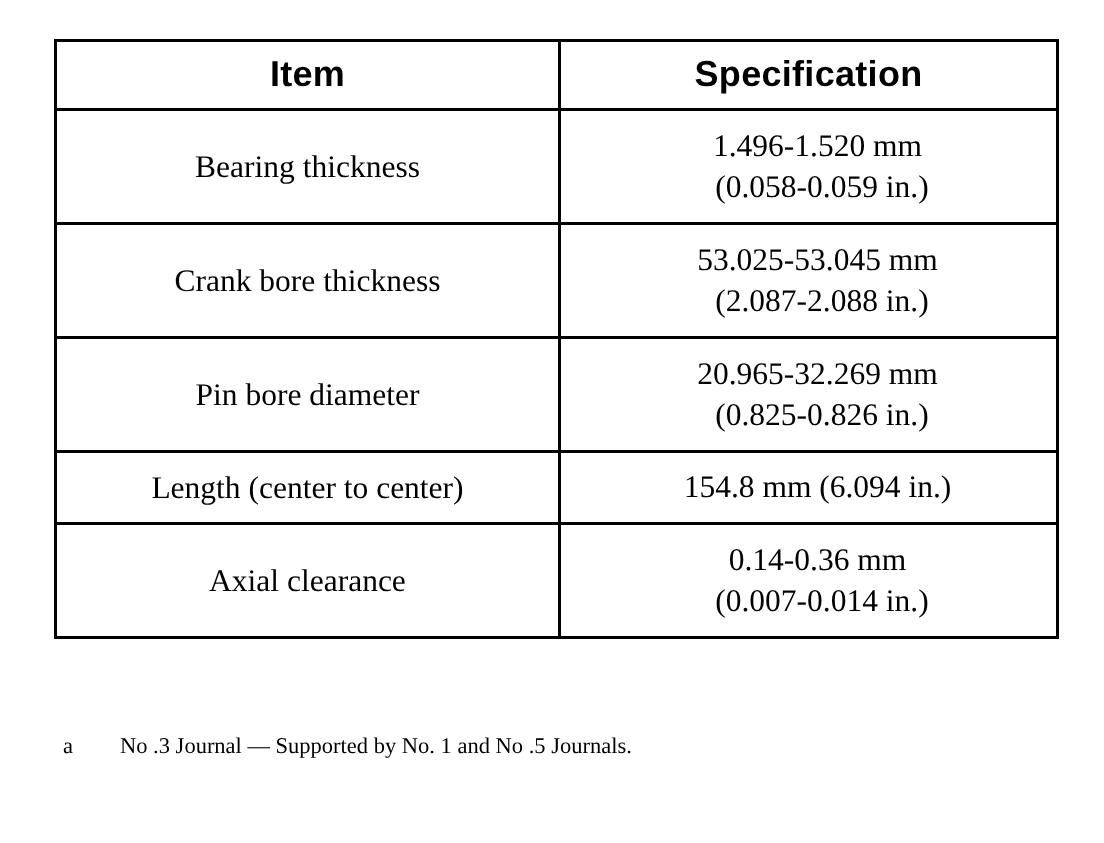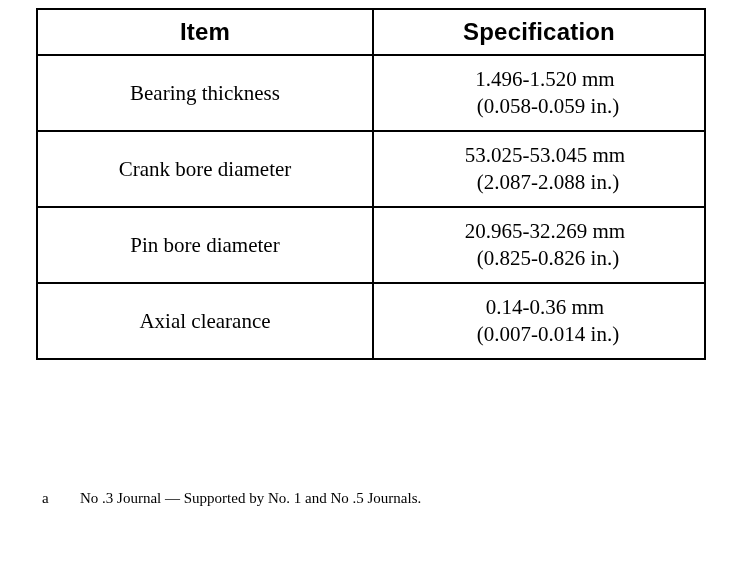--- a/index.html
+++ b/index.html
@@ -15,21 +15,21 @@
     overflow: hidden;
   }
   .page {
     position: relative;
     width: 736px;
     height: 562px;
   }
   table.spec-table {
     position: absolute;
     left: 36px;
-    top: 8px;
+    top: 26px;
     width: 668px;
     border-collapse: collapse;
     table-layout: fixed;
   }
   table.spec-table td,
   table.spec-table th {
     border: 2px solid #000000;
     padding: 0;
     vertical-align: middle;
   }
@@ -99,31 +99,37 @@
     </thead>
     <tbody>
       <tr class="r-tall">
         <td class="item-cell">Bearing thickness</td>
         <td class="spec-cell">
           <span class="spec-line">1.496-1.520 mm</span>
           <span class="spec-line indent">(0.058-0.059 in.)</span>
         </td>
       </tr>
       <tr class="r-tall">
-        <td class="item-cell">Crank bore diameter</td>
+        <td class="item-cell">Crank bore thickness</td>
         <td class="spec-cell">
           <span class="spec-line">53.025-53.045 mm</span>
           <span class="spec-line indent">(2.087-2.088 in.)</span>
         </td>
       </tr>
       <tr class="r-tall">
         <td class="item-cell">Pin bore diameter</td>
         <td class="spec-cell">
           <span class="spec-line">20.965-32.269 mm</span>
           <span class="spec-line indent">(0.825-0.826 in.)</span>
+        </td>
+      </tr>
+      <tr class="r-single">
+        <td class="item-cell">Length (center to center)</td>
+        <td class="spec-cell">
+          <span class="spec-line">154.8 mm (6.094 in.)</span>
         </td>
       </tr>
       <tr class="r-tall">
         <td class="item-cell">Axial clearance</td>
         <td class="spec-cell">
           <span class="spec-line">0.14-0.36 mm</span>
           <span class="spec-line indent">(0.007-0.014 in.)</span>
         </td>
       </tr>
     </tbody>

